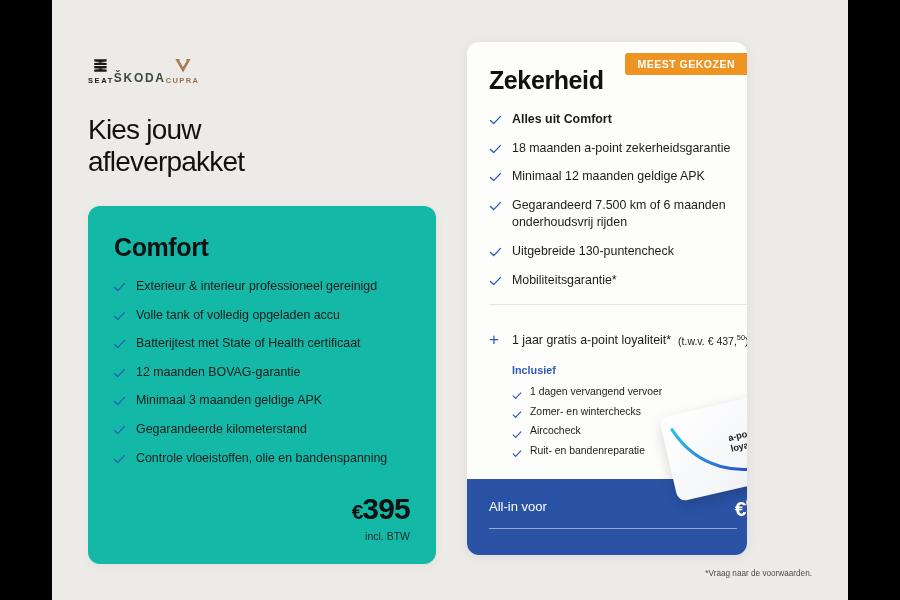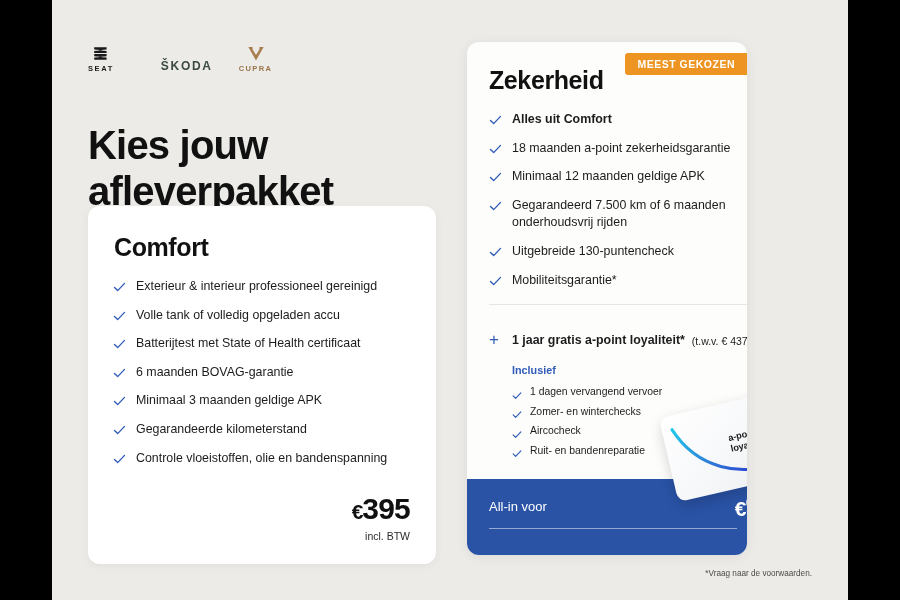--- a/index.html
+++ b/index.html
@@ -28,23 +28,22 @@
     width: 796px;
     height: 600px;
     background: #ECEBE7;
     overflow: hidden;
   }
 
   
   .brands {
     position: absolute;
     left: 36px;
-    top: 42px;
+    top: 54px;
     display: flex;
-    gap: 26px;
     height: 30px;
   }
   .brand {
     display: flex;
     flex-direction: column;
     align-items: center;
     justify-content: flex-end;
     line-height: 1;
   }
   .seat-mark {
@@ -58,53 +57,52 @@
     letter-spacing: 1.6px;
     font-weight: 700;
     color: #1A1A1A;
     margin-top: 3px;
   }
   .skoda-word {
     font-size: 12px;
     letter-spacing: 1.7px;
     font-weight: 700;
     color: #3C4A42;
-    margin-left: 21px;
   }
   .cupra-mark { width: 18px; height: 16px; }
   .cupra-word {
     font-size: 7.5px;
     letter-spacing: 1.4px;
     font-weight: 700;
     color: #9A7448;
     margin-top: 3px;
   }
 
   
   .headline {
     position: absolute;
     left: 36px;
     top: 95px;
     width: 360px;
-    font-size: 40px;
+    font-size: 28px;
     line-height: 1.16;
-    font-weight: 700;
+    font-weight: 400;
     color: #111111;
     letter-spacing: -0.8px;
   }
   .headline .l2 { display: block; }
 
   
   .card-comfort {
     position: absolute;
     left: 36px;
     top: 206px;
     width: 348px;
     height: 358px;
-    background: #ffffff;
+    background: #14b8a6;
     border-radius: 12px;
     box-shadow: 0 2px 10px rgba(0,0,0,0.05);
   }
   .comfort-title {
     position: absolute;
     left: 26px;
     top: 27px;
     font-size: 25px;
     font-weight: 700;
     color: #111111;
@@ -222,21 +220,21 @@
     margin-right: 10px;
     color: #2F5BB7;
     font-size: 17px;
     font-weight: 400;
     line-height: 1;
     position: relative;
     top: 1px;
   }
   .loyalty-main {
     font-size: 12.4px;
-    font-weight: 700;
+    font-weight: 400;
     color: #1C1C1C;
   }
   .loyalty-sub {
     font-size: 10.5px;
     font-weight: 400;
     color: #1C1C1C;
     margin-left: 7px;
   }
   .loyalty-sub sup { font-size: 7.3px; vertical-align: super; }
 
@@ -418,21 +416,21 @@
               </svg>
             </span>
           <span class="feat-text">Batterijtest met State of Health certificaat</span>
         </div>
         <div class="feat">
           <span class="tick">
               <svg width="13" height="13" viewBox="0 0 13 13">
                 <path d="M1.5 6.4 L4.7 9.6 L11.5 2.4" stroke="#2F5BB7" stroke-width="1.35" fill="none" stroke-linecap="round" stroke-linejoin="round"></path>
               </svg>
             </span>
-          <span class="feat-text">6 maanden BOVAG-garantie</span>
+          <span class="feat-text">12 maanden BOVAG-garantie</span>
         </div>
         <div class="feat">
           <span class="tick">
               <svg width="13" height="13" viewBox="0 0 13 13">
                 <path d="M1.5 6.4 L4.7 9.6 L11.5 2.4" stroke="#2F5BB7" stroke-width="1.35" fill="none" stroke-linecap="round" stroke-linejoin="round"></path>
               </svg>
             </span>
           <span class="feat-text">Minimaal 3 maanden geldige APK</span>
         </div>
         <div class="feat">

